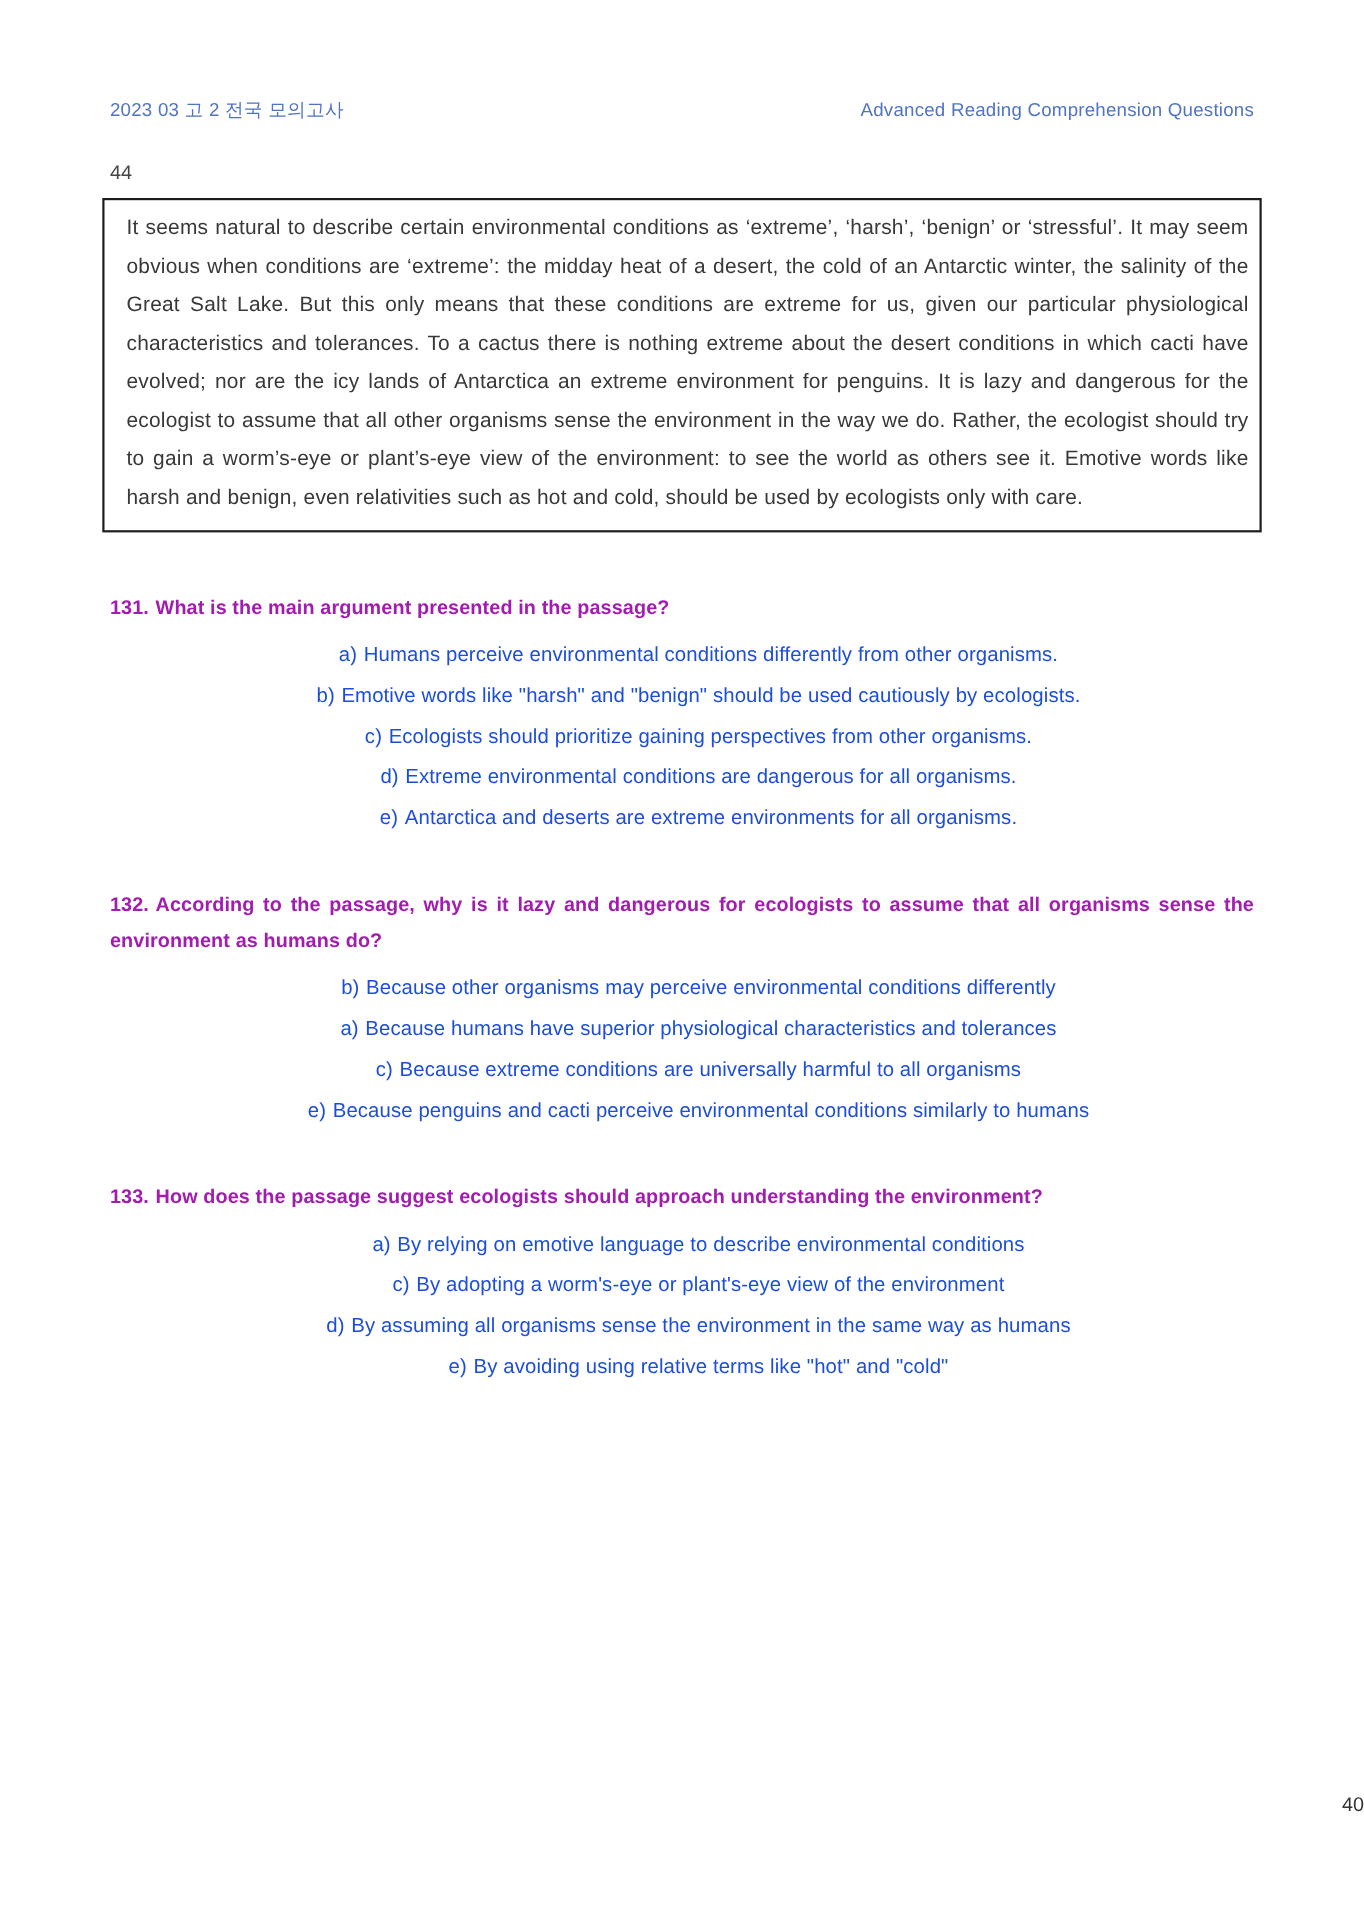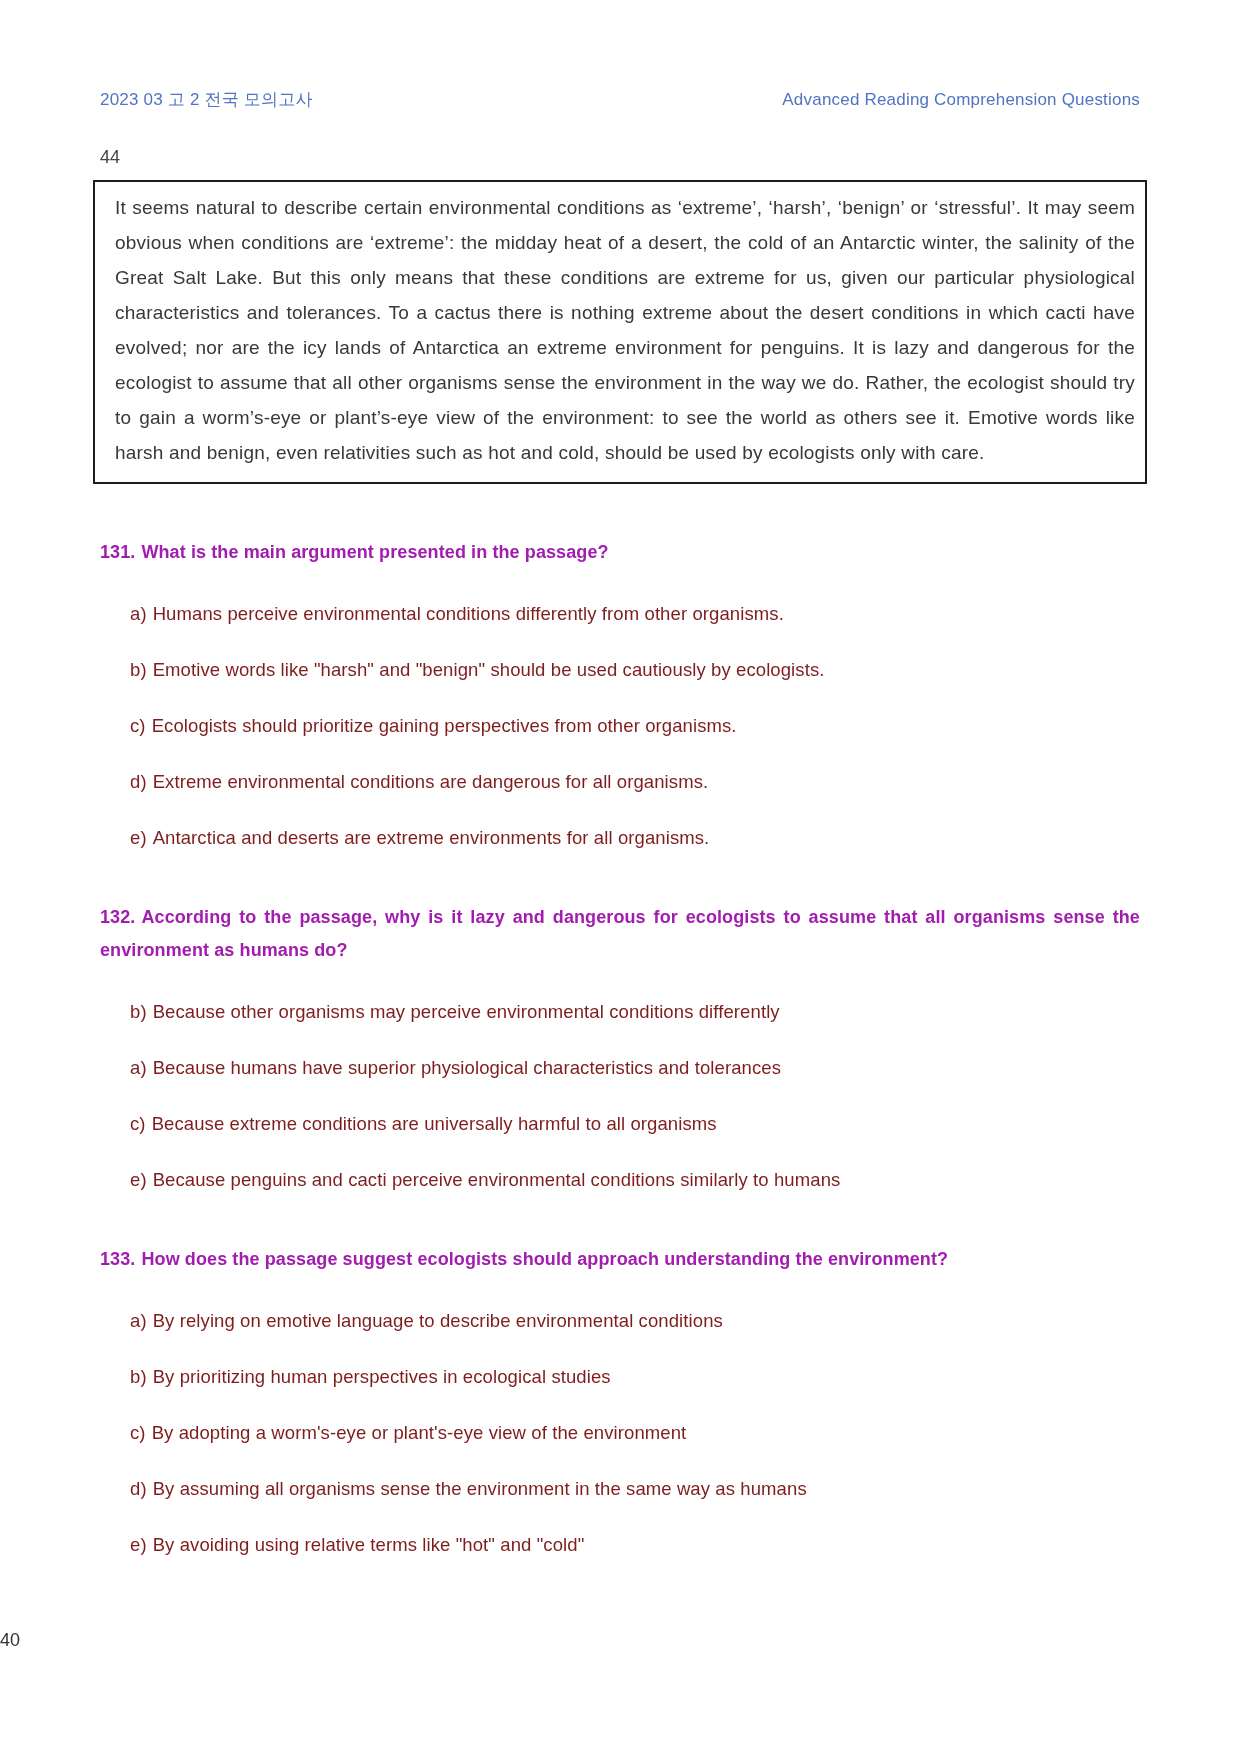--- a/index.html
+++ b/index.html
@@ -51,35 +51,36 @@
     font-weight: bold;
     font-size: 18px;
     line-height: 33px;
     color: #a21caf;
     text-align: justify;
     letter-spacing: 0.1px;
   }
   .q-title .q-num { margin-right: 6px; }
   .options { margin-top: 4px; }
   .option {
-    margin-top: 34px;
+    margin-top: 15px;
     margin-left: 30px;
     font-size: 18.5px;
     line-height: 22px;
-    color: #7f1d1d;
+    color: #1d4ed8;
     letter-spacing: 0.1px;
+    text-align: center;
   }
   .option .opt-label { margin-right: 6px; }
 
   .footer {
     position: absolute;
     top: 1630px;
     left: 0;
     width: 100%;
-    text-align: left;
+    text-align: right;
     font-size: 18px;
     color: #333333;
   }
 </style>
 </head>
 <body>
 
 <div class="page">
   <div class="content">
 
@@ -139,23 +140,20 @@
 
     <div class="question">
       <div class="q-title">
         <span class="q-num">133.</span><span>How does the passage suggest ecologists should approach understanding the environment?</span>
       </div>
       <div class="options">
         <div class="option">
           <span class="opt-label">a)</span><span>By relying on emotive language to describe environmental conditions</span>
         </div>
         <div class="option">
-          <span class="opt-label">b)</span><span>By prioritizing human perspectives in ecological studies</span>
-        </div>
-        <div class="option">
           <span class="opt-label">c)</span><span>By adopting a worm's-eye or plant's-eye view of the environment</span>
         </div>
         <div class="option">
           <span class="opt-label">d)</span><span>By assuming all organisms sense the environment in the same way as humans</span>
         </div>
         <div class="option">
           <span class="opt-label">e)</span><span>By avoiding using relative terms like "hot" and "cold"</span>
         </div>
       </div>
     </div>

